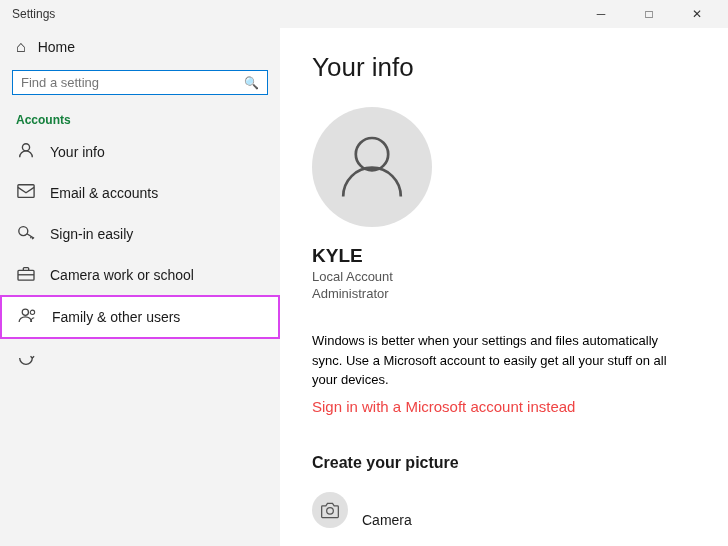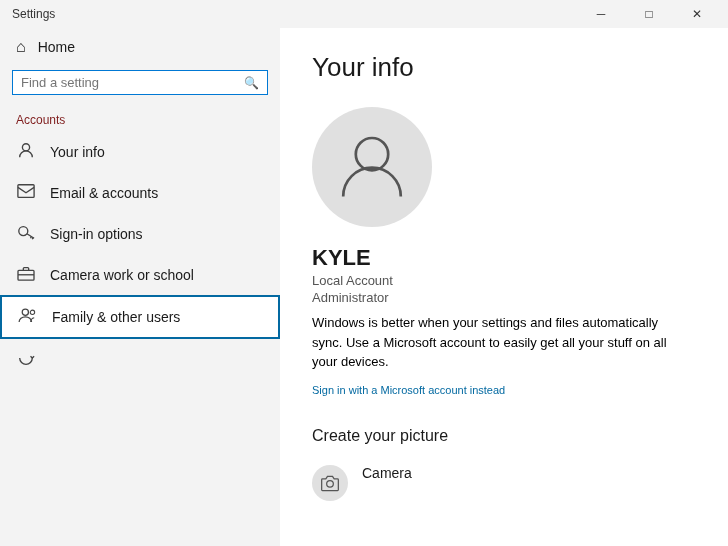--- a/index.html
+++ b/index.html
@@ -79,38 +79,38 @@
       outline: none;
       font-size: 13px;
       color: #333;
       flex: 1;
       background: transparent;
     }
     .search-icon { font-size: 12px; color: #555; }
 
     .section-label {
       font-size: 12px;
-      font-weight: 400;
-      color: #7f1d1d;
+      font-weight: 700;
+      color: #15803d;
       padding: 6px 16px 4px 16px;
       text-transform: none;
     }
 
     .nav-item {
       display: flex;
       align-items: center;
       padding: 10px 16px;
       gap: 14px;
       cursor: pointer;
       font-size: 14px;
       color: #1a1a1a;
       position: relative;
     }
     .nav-item.highlighted {
-      border: 2px solid #0369a1;
+      border: 2px solid #d946ef;
       background: white;
     }
     .nav-icon {
       font-size: 16px;
       width: 20px;
       text-align: center;
       flex-shrink: 0;
       color: #444;
     }
 
@@ -137,63 +137,63 @@
       align-items: center;
       justify-content: center;
       margin-bottom: 18px;
     }
     .avatar-icon svg {
       width: 72px;
       height: 72px;
     }
 
     .user-name {
-      font-size: 22px;
+      font-size: 19px;
       font-weight: 700;
       color: #1a1a1a;
       margin-bottom: 2px;
     }
     .user-role {
       font-size: 13px;
       color: #555;
       margin-bottom: 2px;
     }
     .user-type {
       font-size: 13px;
       color: #555;
-      margin-bottom: 8px;
+      margin-bottom: 30px;
     }
 
     .info-text {
       font-size: 13px;
       color: #000000;
       line-height: 1.5;
       margin-bottom: 8px;
       max-width: 380px;
     }
     .link-text {
-      font-size: 11px;
-      color: #0369a1;
+      font-size: 15px;
+      color: #ef4444;
       cursor: pointer;
       text-decoration: none;
       margin-bottom: 24px;
       display: inline-block;
     }
 
     .section-title {
       font-size: 16px;
-      font-weight: 400;
+      font-weight: 700;
       color: #1a1a1a;
       margin-bottom: 16px;
-      margin-top: 7px;
+      margin-top: 15px;
     }
 
     .picture-option {
       display: flex;
-      align-items: flex-start;
+      align-items: flex-end;
       gap: 14px;
       padding: 4px 0;
     }
     .picture-option-icon {
       width: 36px;
       height: 36px;
       border-radius: 50%;
       background: #e0e0e0;
       display: flex;
       align-items: center;
@@ -253,21 +253,21 @@
     </div>
 
     <div class="nav-item">
       <span class="nav-icon">
         <svg width="18" height="18" viewBox="0 0 20 20" fill="none" xmlns="http://www.w3.org/2000/svg">
           <circle cx="7" cy="9" r="5" stroke="#444" stroke-width="1.5" fill="none"></circle>
           <path d="M11 12l8 5" stroke="#444" stroke-width="1.5"></path>
           <path d="M16 15l-1 2M18 16l-1 2" stroke="#444" stroke-width="1.5"></path>
         </svg>
       </span>
-      <span>Sign-in options</span>
+      <span>Sign-in easily</span>
     </div>
 
     <div class="nav-item">
       <span class="nav-icon">
         <svg width="18" height="16" viewBox="0 0 20 18" fill="none" xmlns="http://www.w3.org/2000/svg">
           <rect x="1" y="6" width="18" height="11" rx="1" stroke="#444" stroke-width="1.5" fill="none"></rect>
           <path d="M7 6V4a1 1 0 011-1h4a1 1 0 011 1v2" stroke="#444" stroke-width="1.5" fill="none"></path>
           <path d="M1 11h18" stroke="#444" stroke-width="1.5"></path>
         </svg>
       </span>

